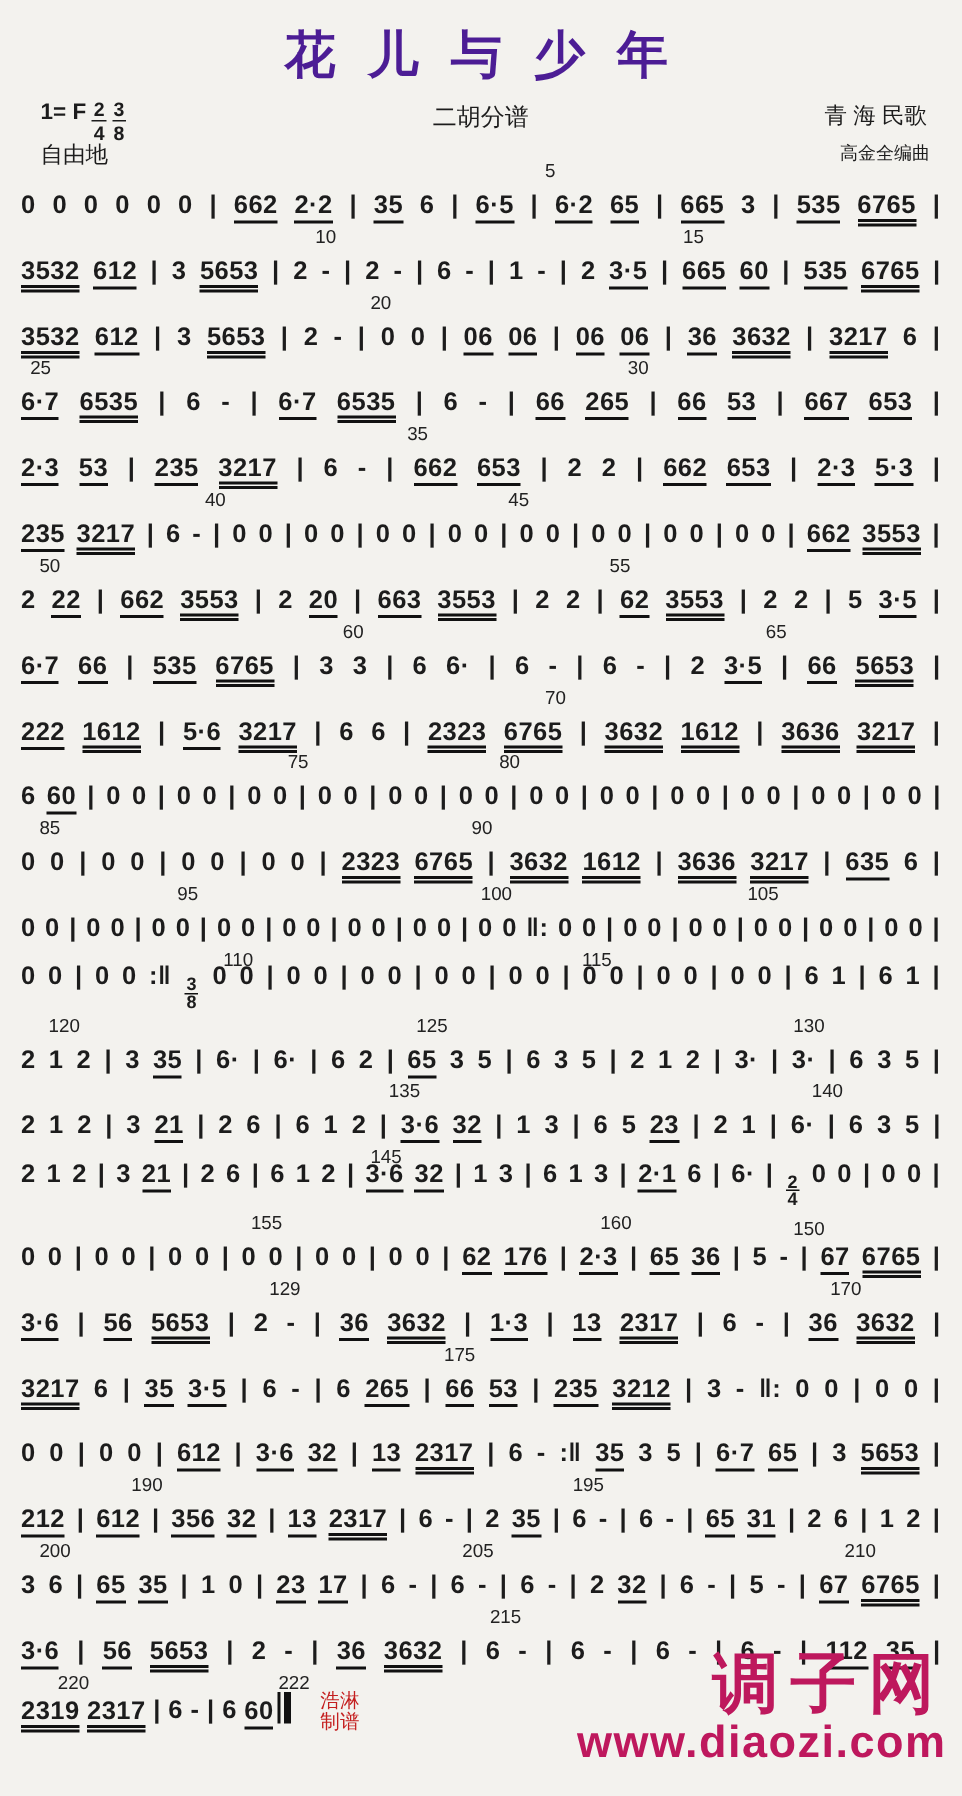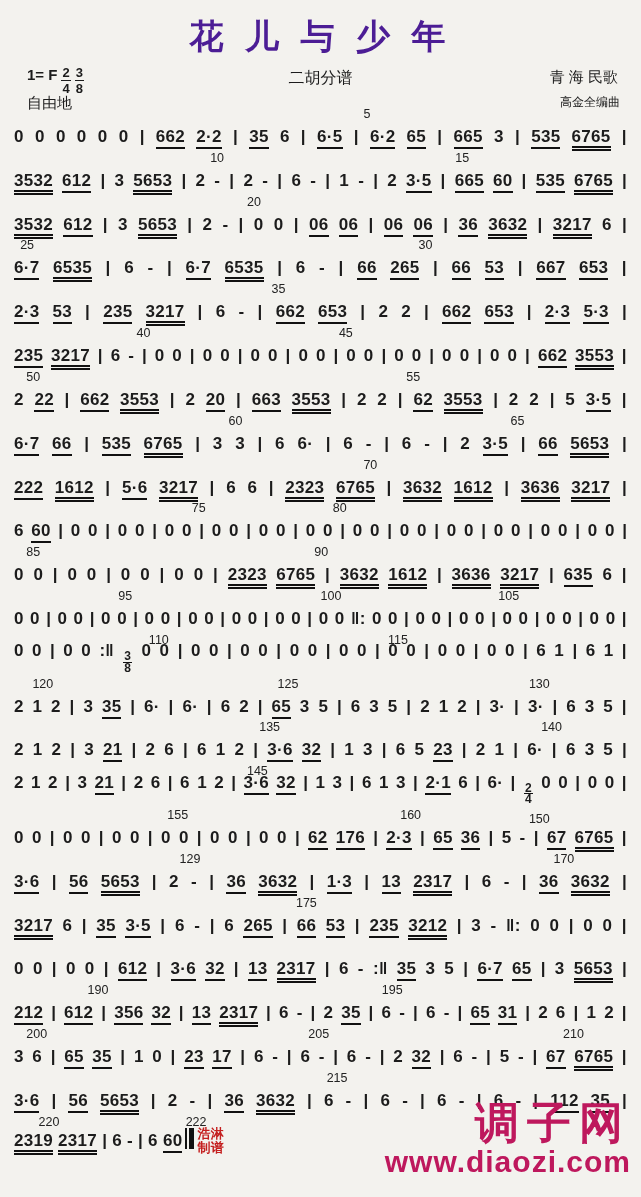--- a/index.html
+++ b/index.html
@@ -38,22 +38,22 @@
     font-size:17px;font-weight:bold;letter-spacing:.3px;white-space:nowrap;
     text-align:justify;text-align-last:justify;
   }
   .notation.left{text-align:left;text-align-last:left;}
   .u1{border-bottom:2px solid #111;padding-bottom:1px;}
   .u2{border-bottom:5px double #111;padding-bottom:0;}
   .tsig{display:inline-flex;flex-direction:column;align-items:center;line-height:.85;font-size:12px;vertical-align:-4px;margin:0 1px;}
   .tsig .tn{border-bottom:1.2px solid #111;padding:0 1px;}
   .finalbar{display:inline-block;vertical-align:-3px;width:7px;height:21px;margin-left:3px;
     border-left:2px solid #111;background:linear-gradient(to right,transparent 0 2px,#111 2px 7px);}
-  .credit{display:inline-block;vertical-align:-6px;margin-left:3px;line-height:1.05;
-    font-size:13px;font-weight:bold;color:#c41f1f;}
+  .credit{display:inline-block;vertical-align:-6px;margin-left:19px;line-height:1.05;
+    font-size:13px;font-weight:normal;color:#c41f1f;}
   
   .wm{position:absolute;right:10px;bottom:18px;text-align:right;color:#8e8e8e;}
   .wm-site{font-size:44px;font-weight:bold;letter-spacing:8px;line-height:1;}
   .wm-url{font-size:30px;font-weight:bold;letter-spacing:1px;line-height:1.15;}
 </style>
 </head>
 <body style="background: rgb(243, 242, 238);">
 
 <div class="page">
 

